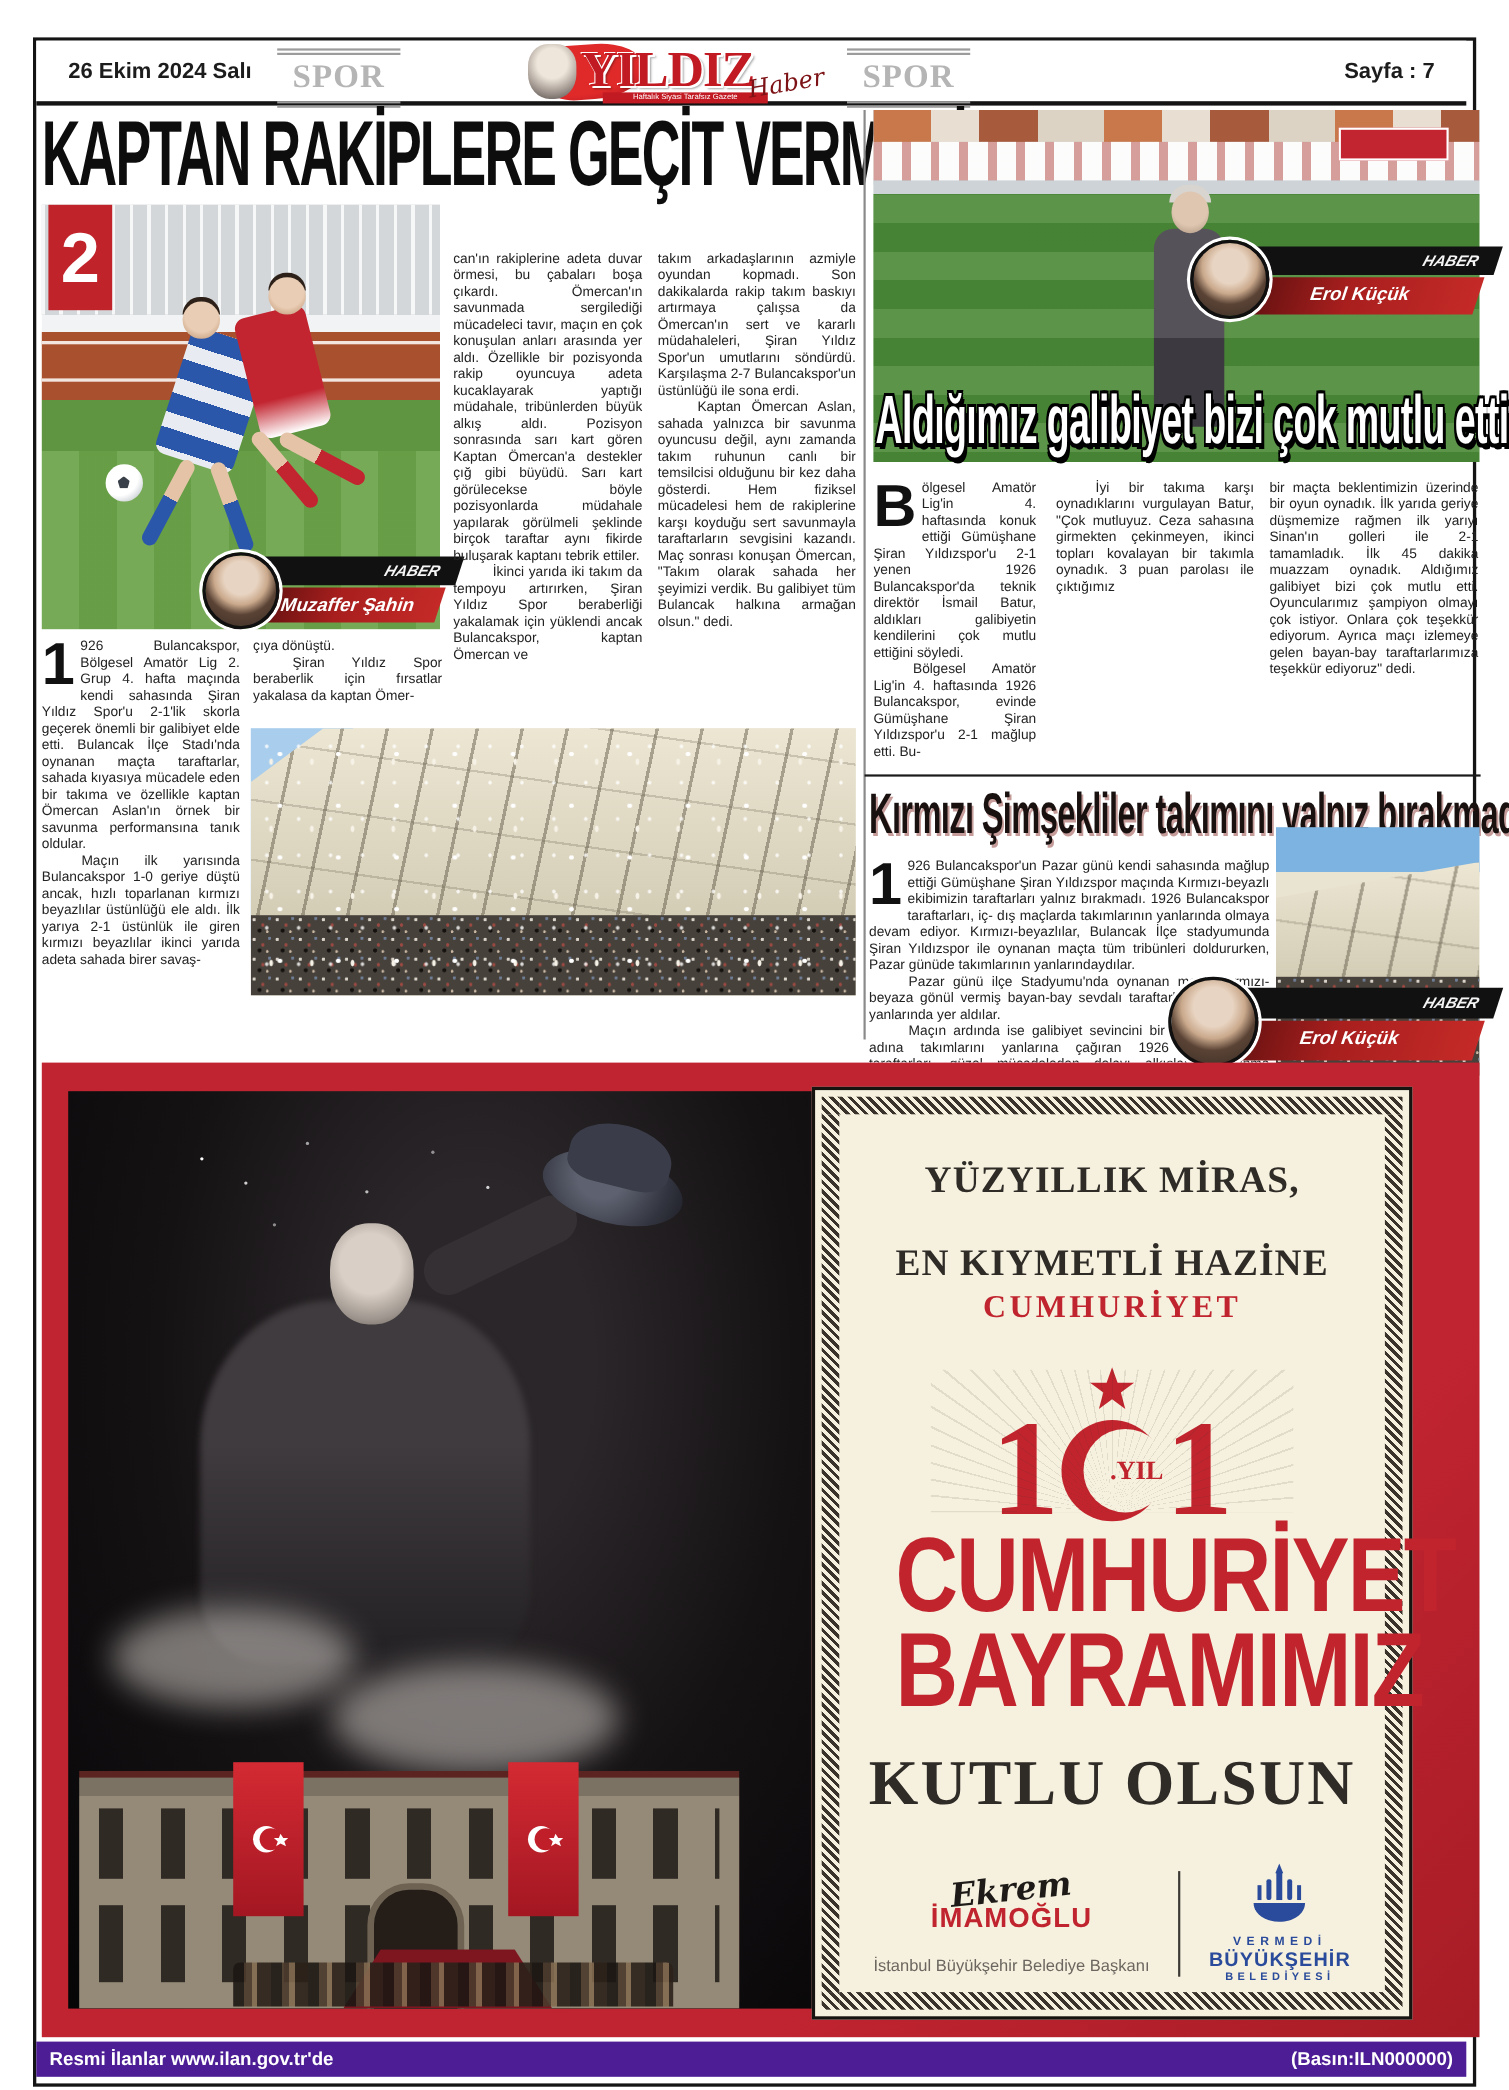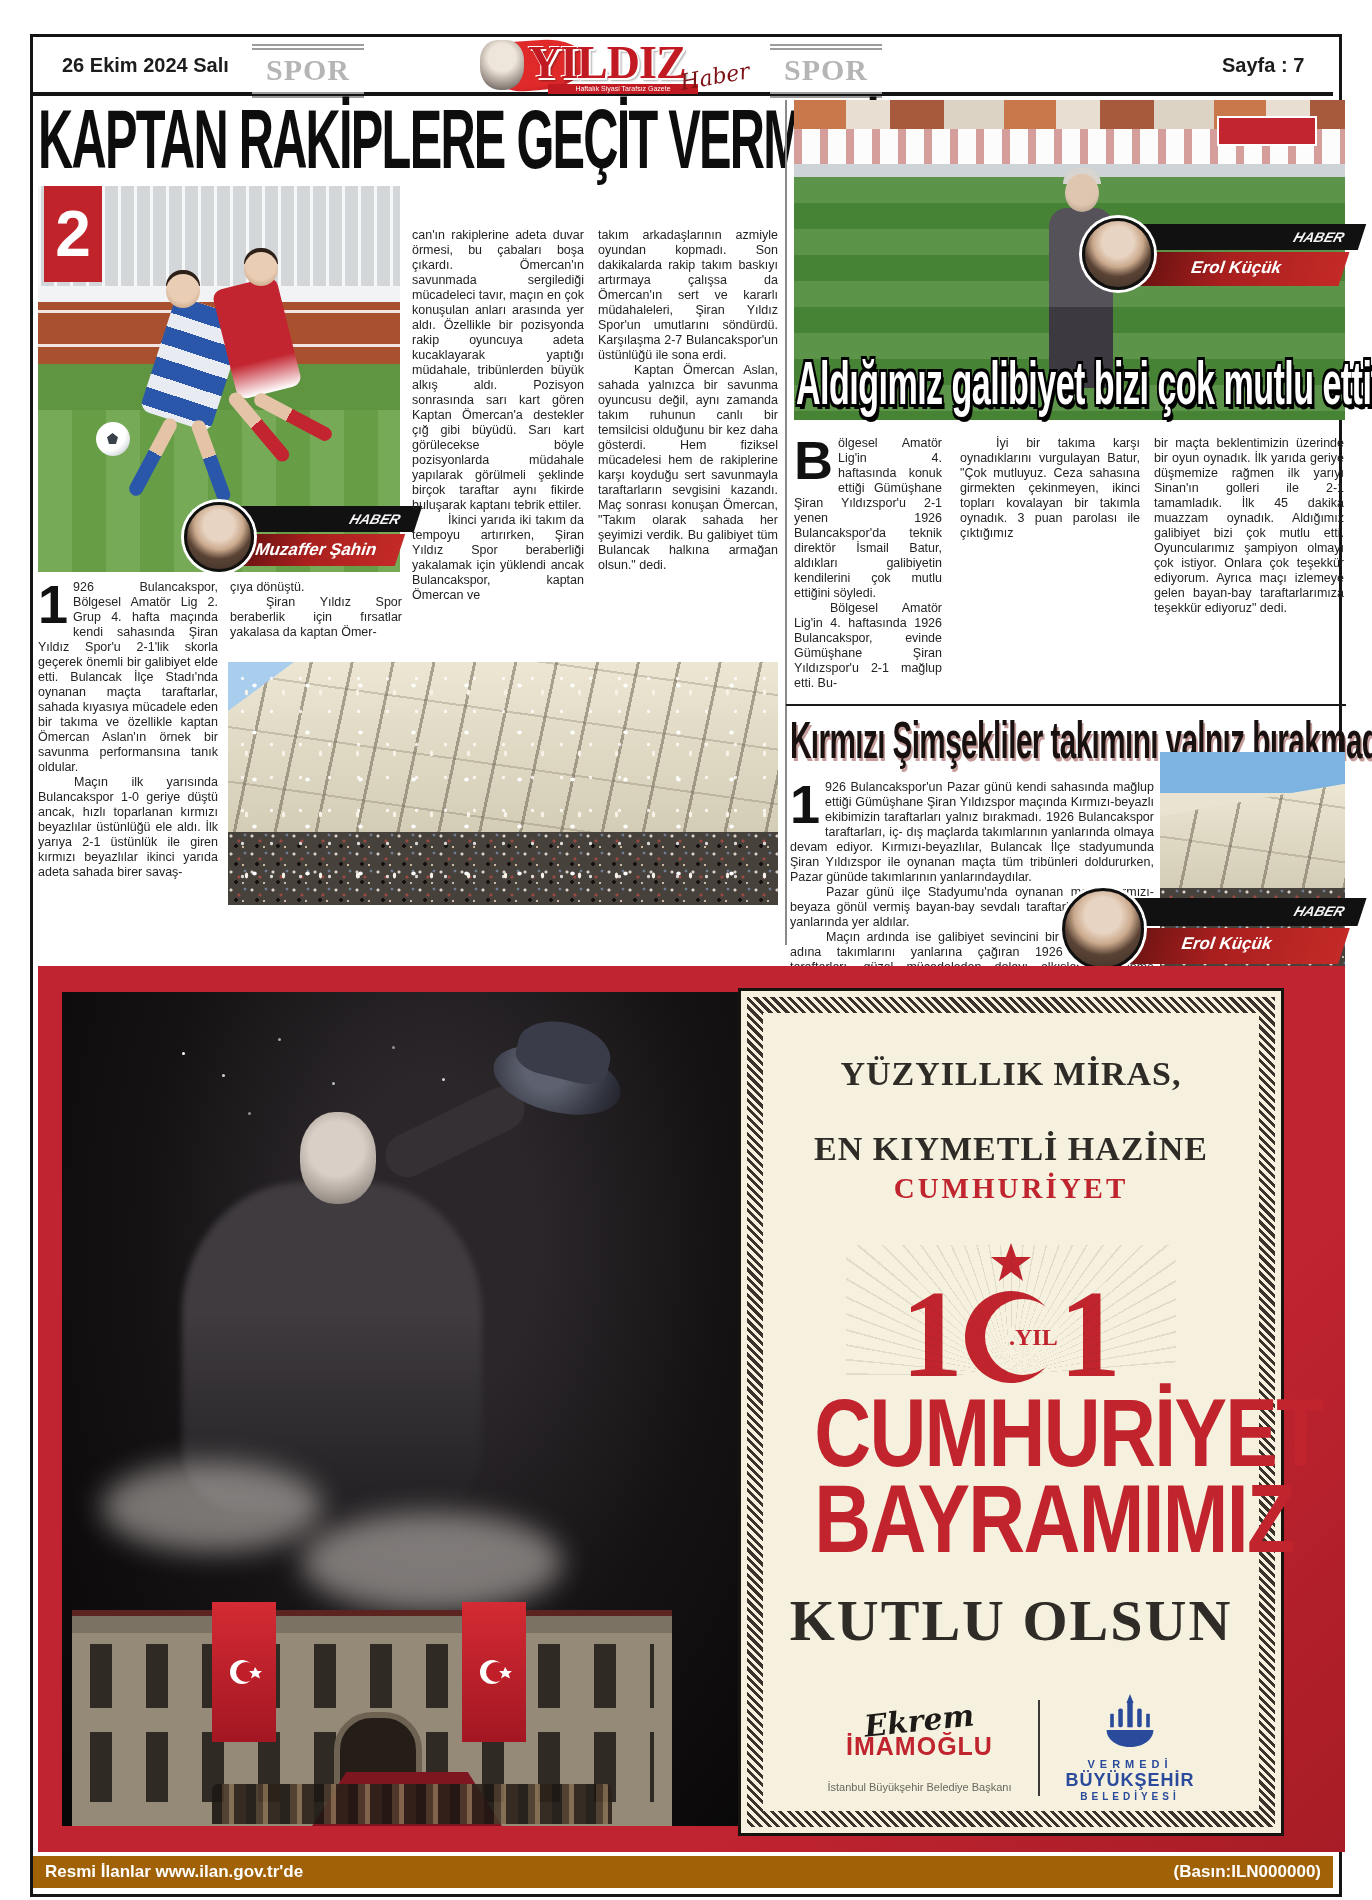--- a/index.html
+++ b/index.html
@@ -181,29 +181,29 @@
   .ad-date{margin-top:16px;font-size:76px;letter-spacing:2px;color:#2f2b27;}
   .ad-big{font-weight:900;color:#c2242e;font-size:96px;line-height:84px;letter-spacing:-2px;
      transform:scaleX(.82);transform-origin:center;font-family:"Liberation Sans",sans-serif;}
   .ad-big2{margin-top:2px;}
   .ad-close{margin-top:26px;font-size:58px;letter-spacing:2px;}
   .sig-row{margin-top:40px;display:flex;align-items:center;justify-content:center;gap:26px;}
   .sig-left{text-align:center;}
   .sig-script{font-family:"DejaVu Serif",serif;font-style:italic;font-weight:bold;font-size:30px;
      color:#1d1a17;transform:rotate(-6deg);display:inline-block;}
   .sig-name{font-size:25px;font-weight:900;color:#c0242e;letter-spacing:1px;margin-top:-6px;}
-  .sig-title{font-size:11px;color:#6b665f;margin-top:20px;}
+  .sig-title{font-size:15px;color:#6b665f;margin-top:20px;}
   .sig-div{width:2px;height:96px;background:#3c3935;}
   .ibb{text-align:center;color:#2a4b9b;}
   .ibb-l1{font-size:11px;letter-spacing:5px;font-weight:bold;margin-top:6px;}
   .ibb-l2{font-size:18px;letter-spacing:1px;font-weight:900;}
   .ibb-l3{font-size:10px;letter-spacing:4px;font-weight:bold;}
 
   
-  .footer{left:33px;top:1856px;width:1300px;height:32px;background:#a16207;color:#fff;
+  .footer{left:33px;top:1856px;width:1300px;height:32px;background:#4c1d95;color:#fff;
      font-weight:bold;font-size:17px;line-height:32px;}
   .footer .fl{position:absolute;left:12px;}
   .footer .fr{position:absolute;right:12px;}
 </style>
 </head>
 <body>
 
 <div id="page">
 
   <div class="abs frame"></div>

